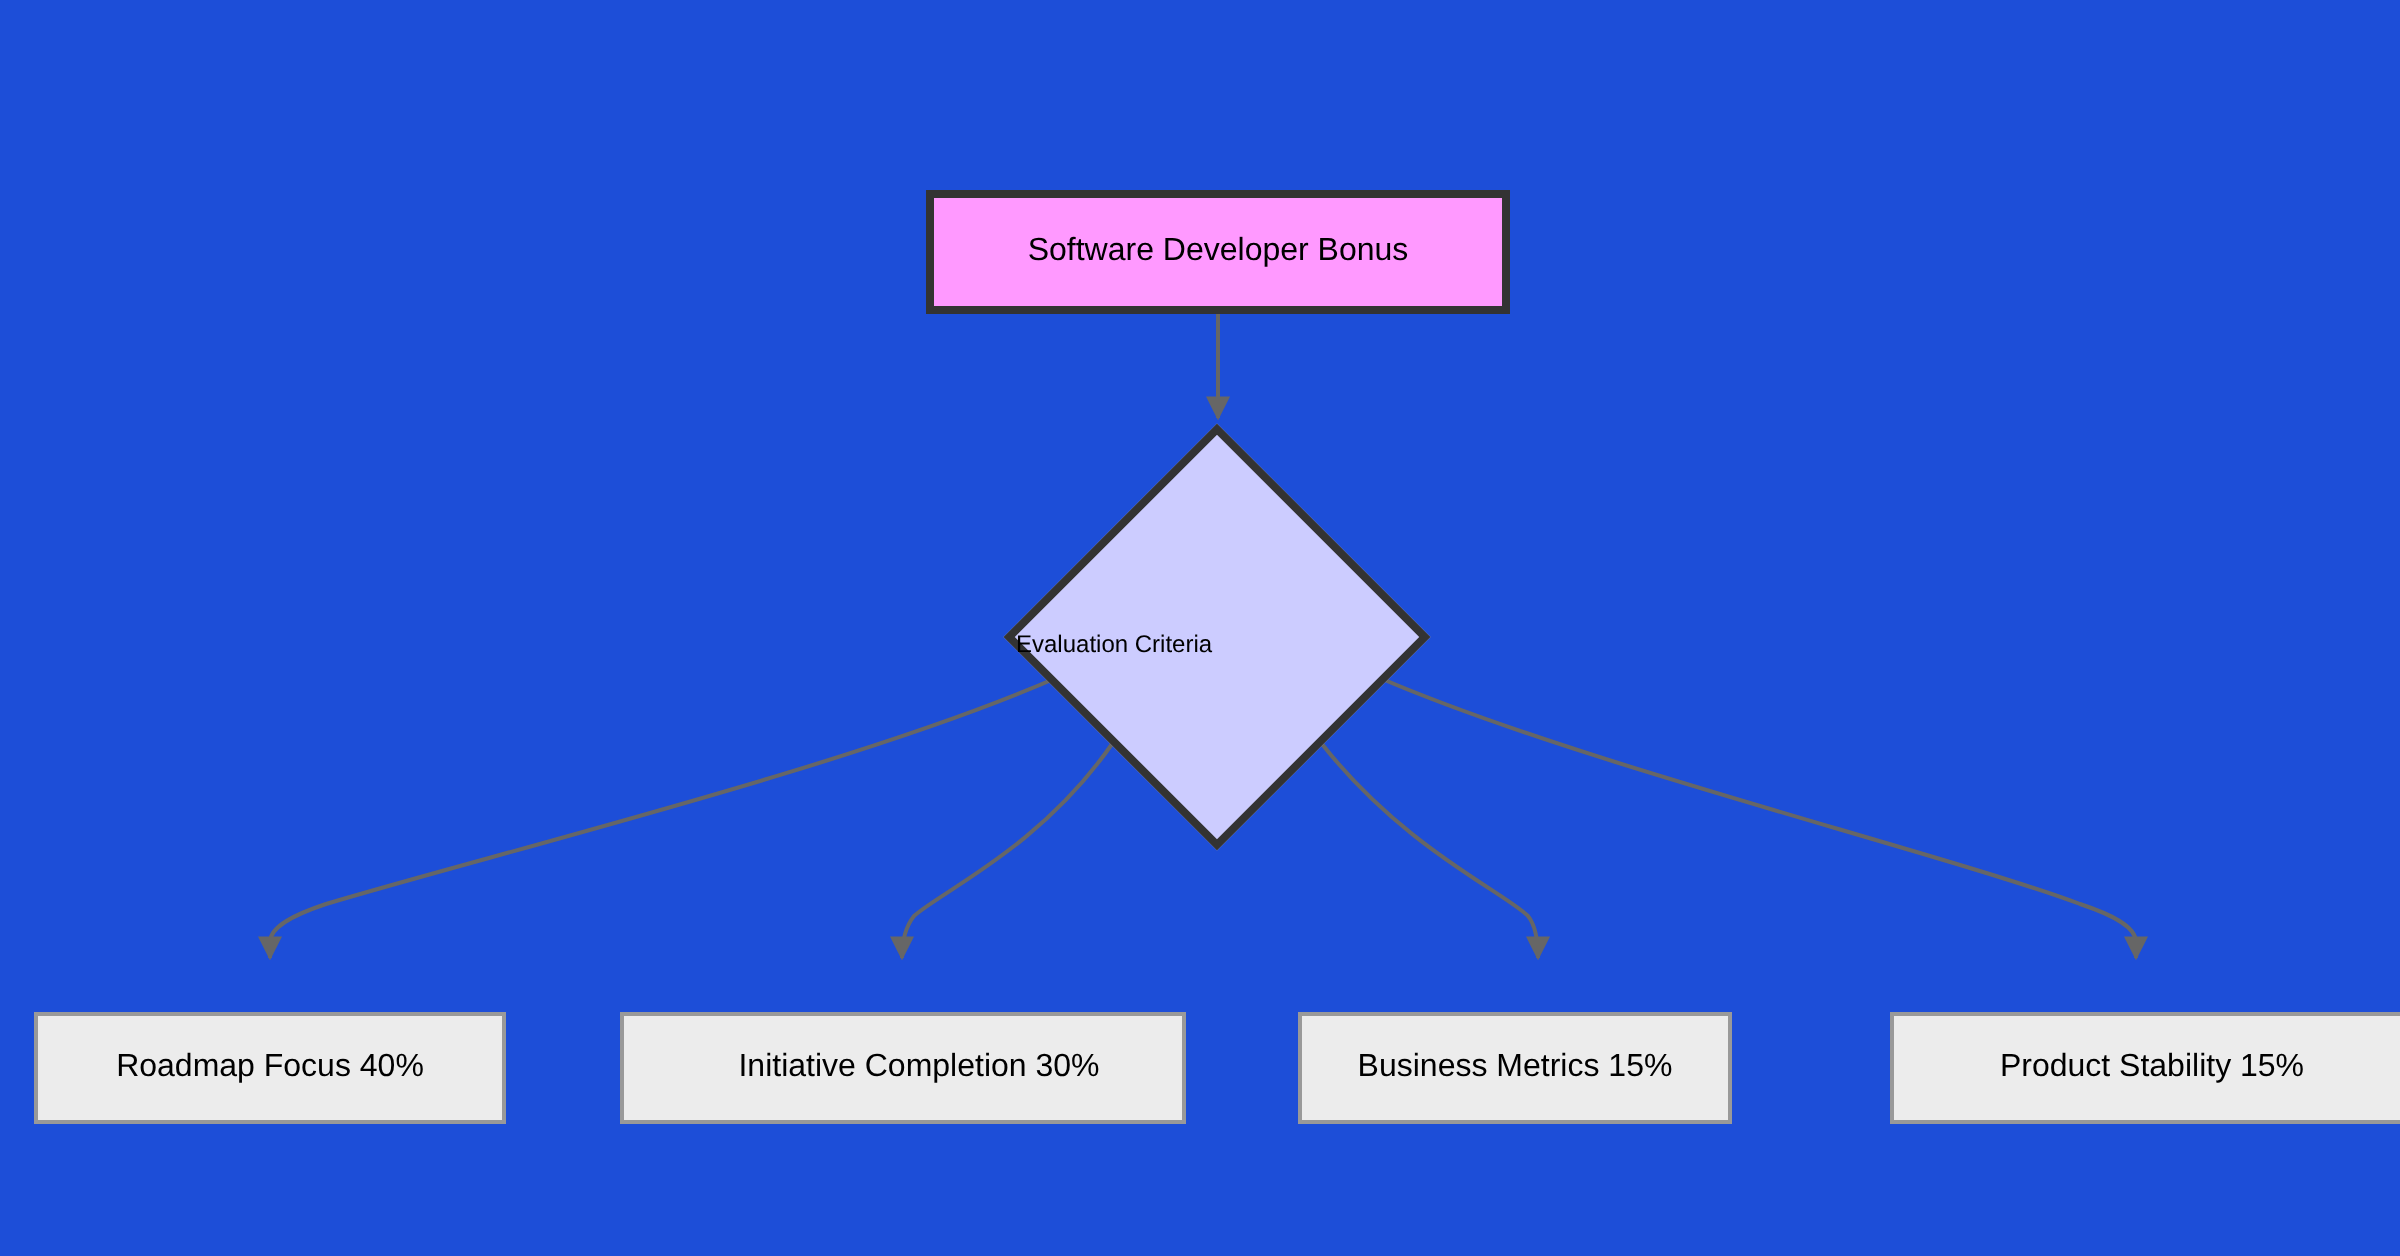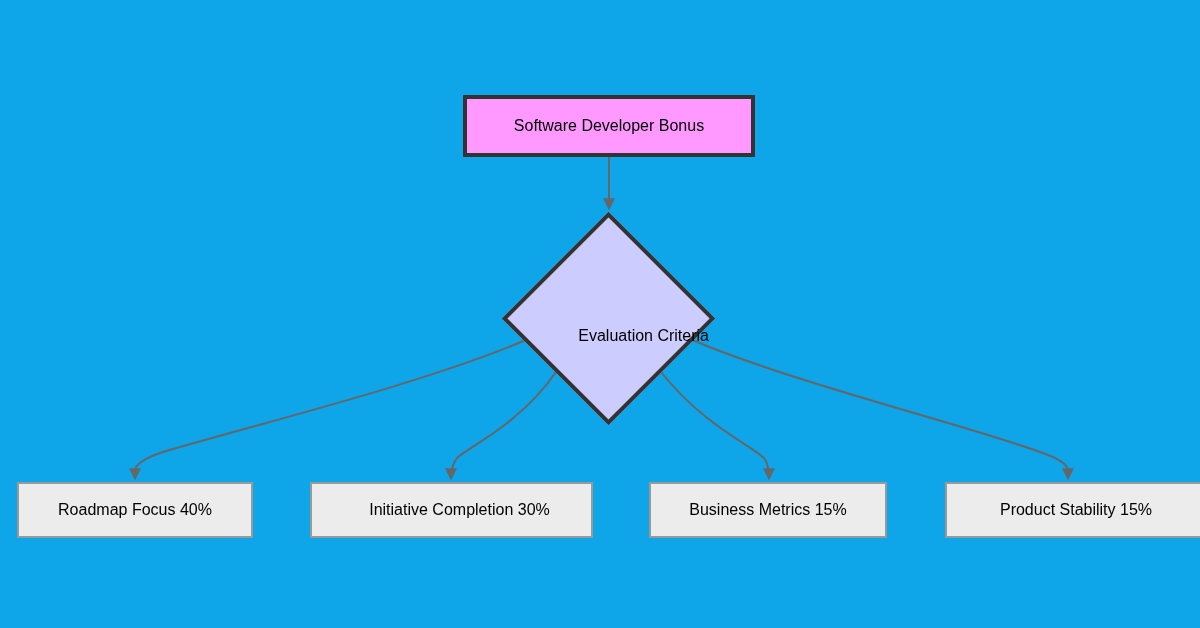--- a/index.html
+++ b/index.html
@@ -4,21 +4,21 @@
 <style>
   html, body {
     margin: 0;
     padding: 0;
     background: #000000;
   }
   .canvas {
     position: relative;
     width: 1200px;
     height: 628px;
-    background: #0ea5e9;
+    background: #1d4ed8;
     overflow: hidden;
     font-family: "Liberation Sans", "DejaVu Sans", sans-serif;
   }
   .edge-layer {
     position: absolute;
     left: 0;
     top: 0;
     width: 1200px;
     height: 628px;
   }
@@ -35,47 +35,47 @@
   }
   .node.root {
     left: 463px;
     top: 95px;
     width: 292px;
     height: 62px;
     background: #ff99ff;
     border: 4px solid #333333;
   }
   .node.leaf {
-    top: 482px;
+    top: 506px;
     height: 56px;
     background: #ececec;
     border: 2px solid #999999;
   }
   .leaf-1 { left: 17px;  width: 236px; }
   .leaf-2 { left: 310px; width: 283px; padding-left: 16px; }
-  .leaf-3 { left: 649px; width: 238px; }
+  .leaf-3 { left: 649px; width: 217px; }
   .leaf-4 { left: 945px; width: 262px; }
   .decision-shape {
     position: absolute;
     box-sizing: border-box;
     left: 533px;
     top: 243px;
     width: 151px;
     height: 151px;
     background: #ccccff;
     border: 4px solid #333333;
     transform: rotate(45deg);
   }
   .decision-label {
     position: absolute;
     left: 508px;
-    top: 327px;
+    top: 315px;
     width: 201px;
-    text-align: right;
-    font-size: 16px;
+    text-align: left;
+    font-size: 12px;
     color: #000000;
     white-space: nowrap;
   }
 </style>
 </head>
 <body>
 
 <div class="canvas">
 
   <svg class="edge-layer" width="1200" height="628" viewBox="0 0 1200 628" xmlns="http://www.w3.org/2000/svg">

